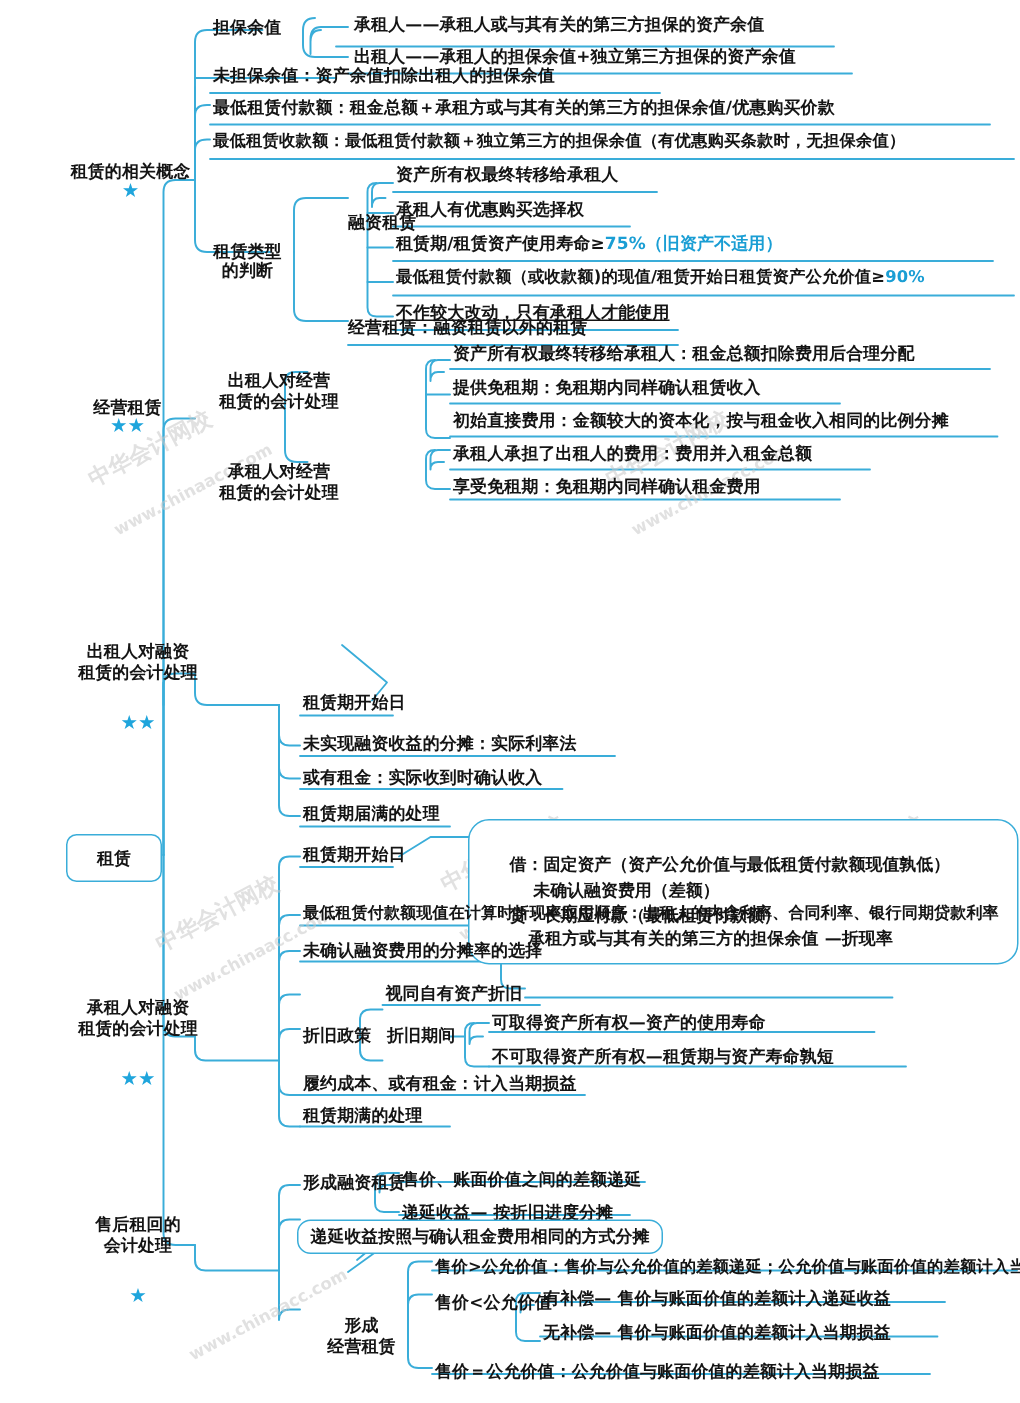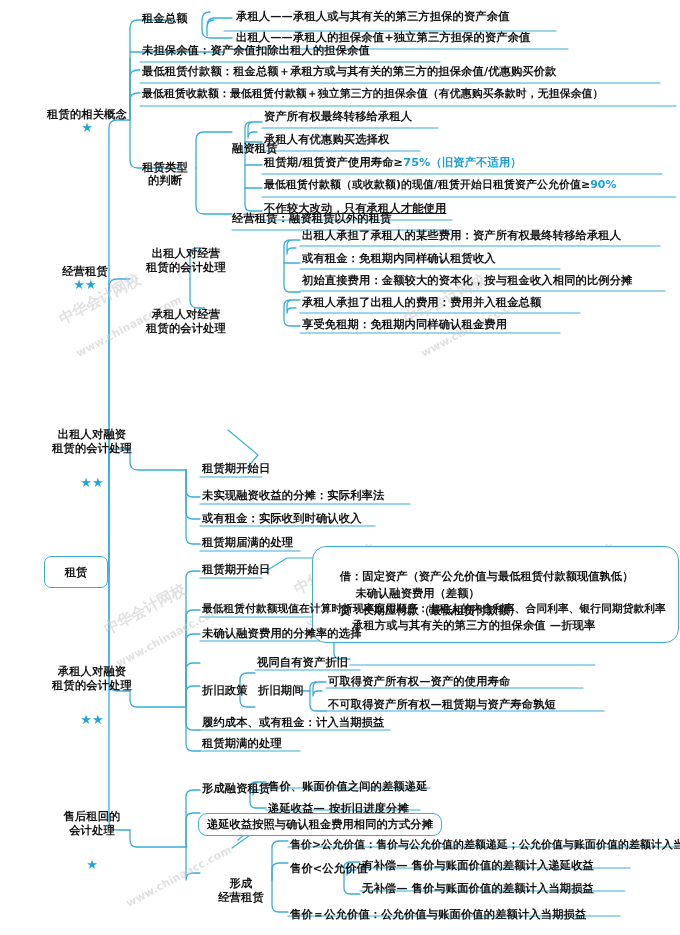--- a/index.html
+++ b/index.html
@@ -193,21 +193,21 @@
   <div class="boxnode" style="left:44px;top:556px;width:62px;height:30px;text-align:right;">
     <span>租赁</span>
   </div>
 
   <div class="node center" style="left:40px;top:108px;width:94px;">
     <div class="txt">租赁的相关概念</div>
     <div class="stars">★</div>
   </div>
 
   <div class="node txt" style="left:142px;top:12px;">
-    <span>租金总额</span>
+    <span>担保余值</span>
   </div>
   <div class="node txt" style="left:236px;top:10px;">
     <span>承租人——承租人或与其有关的第三方担保的资产余值</span>
   </div>
   <div class="node txt" style="left:236px;top:31px;">
     <span>出租人——承租人的担保余值+独立第三方担保的资产余值</span>
   </div>
   <div class="node txt" style="left:142px;top:44px;">
     <span>未担保余值：资产余值扣除出租人的担保余值</span>
   </div>
@@ -248,24 +248,24 @@
   <div class="node center" style="left:45px;top:265px;width:80px;">
     <div class="txt">经营租赁</div>
     <div class="stars">★★</div>
   </div>
 
   <div class="node txt center" style="left:124px;top:233px;width:124px;white-space:pre-line;line-height:1.25;">
     <span>出租人对经营
 租赁的会计处理</span>
   </div>
   <div class="node txt" style="left:302px;top:229px;">
-    <span>出租人承担了承租人的某些费用：资产所有权最终转移给承租人</span>
+    <span>资产所有权最终转移给承租人：租金总额扣除费用后合理分配</span>
   </div>
   <div class="node txt" style="left:302px;top:252px;">
-    <span>或有租金：免租期内同样确认租赁收入</span>
+    <span>提供免租期：免租期内同样确认租赁收入</span>
   </div>
   <div class="node txt" style="left:302px;top:274px;">
     <span>初始直接费用：金额较大的资本化，按与租金收入相同的比例分摊</span>
   </div>
 
   <div class="node txt center" style="left:124px;top:294px;width:124px;white-space:pre-line;line-height:1.25;">
     <span>承租人对经营
 租赁的会计处理</span>
   </div>
   <div class="node txt" style="left:302px;top:296px;">

